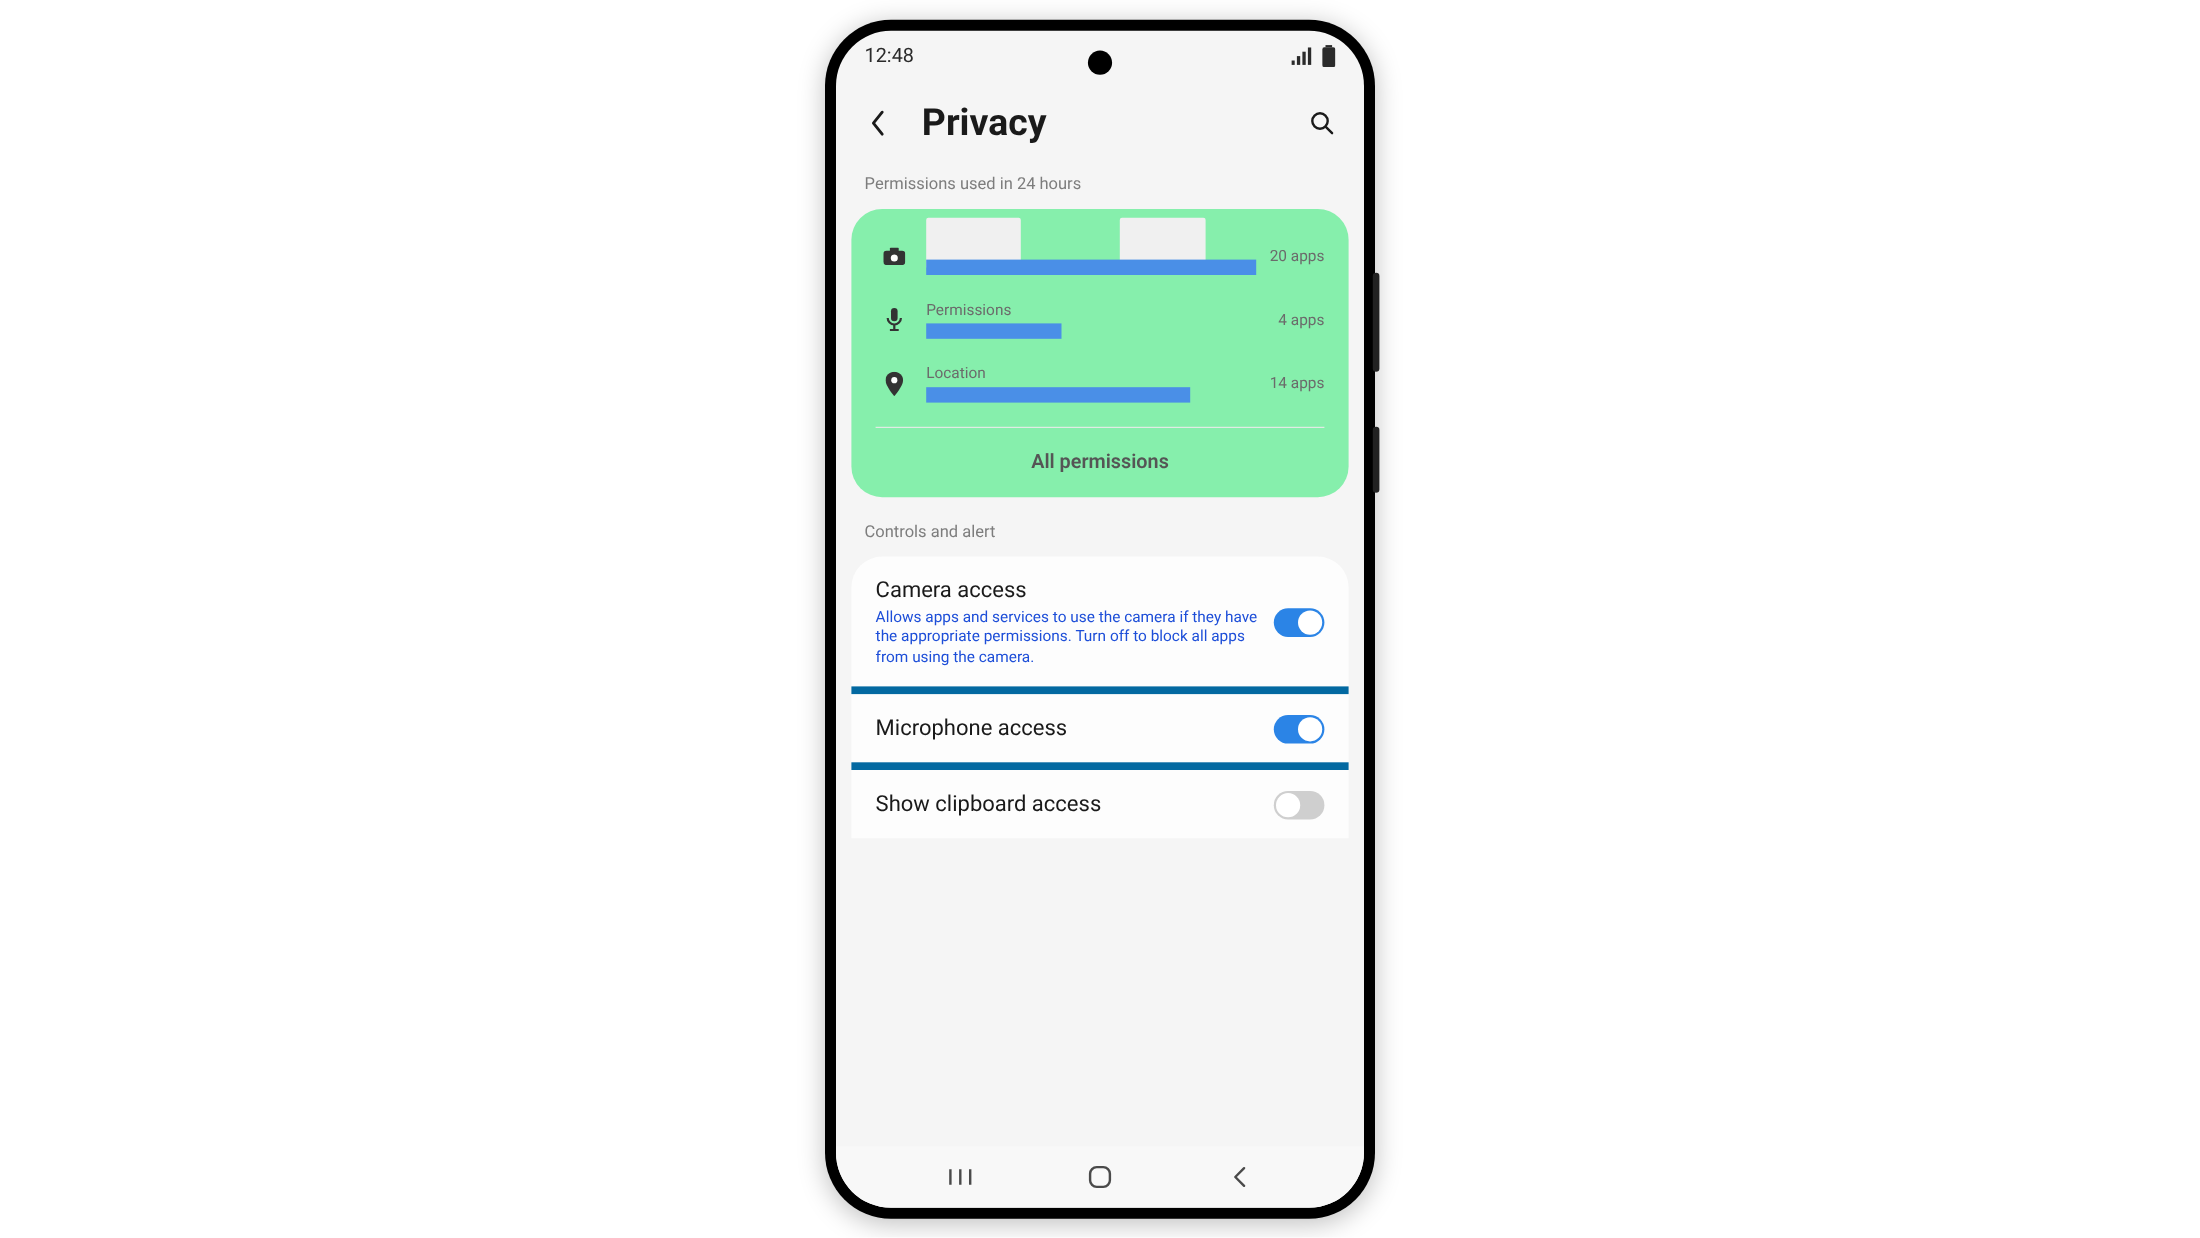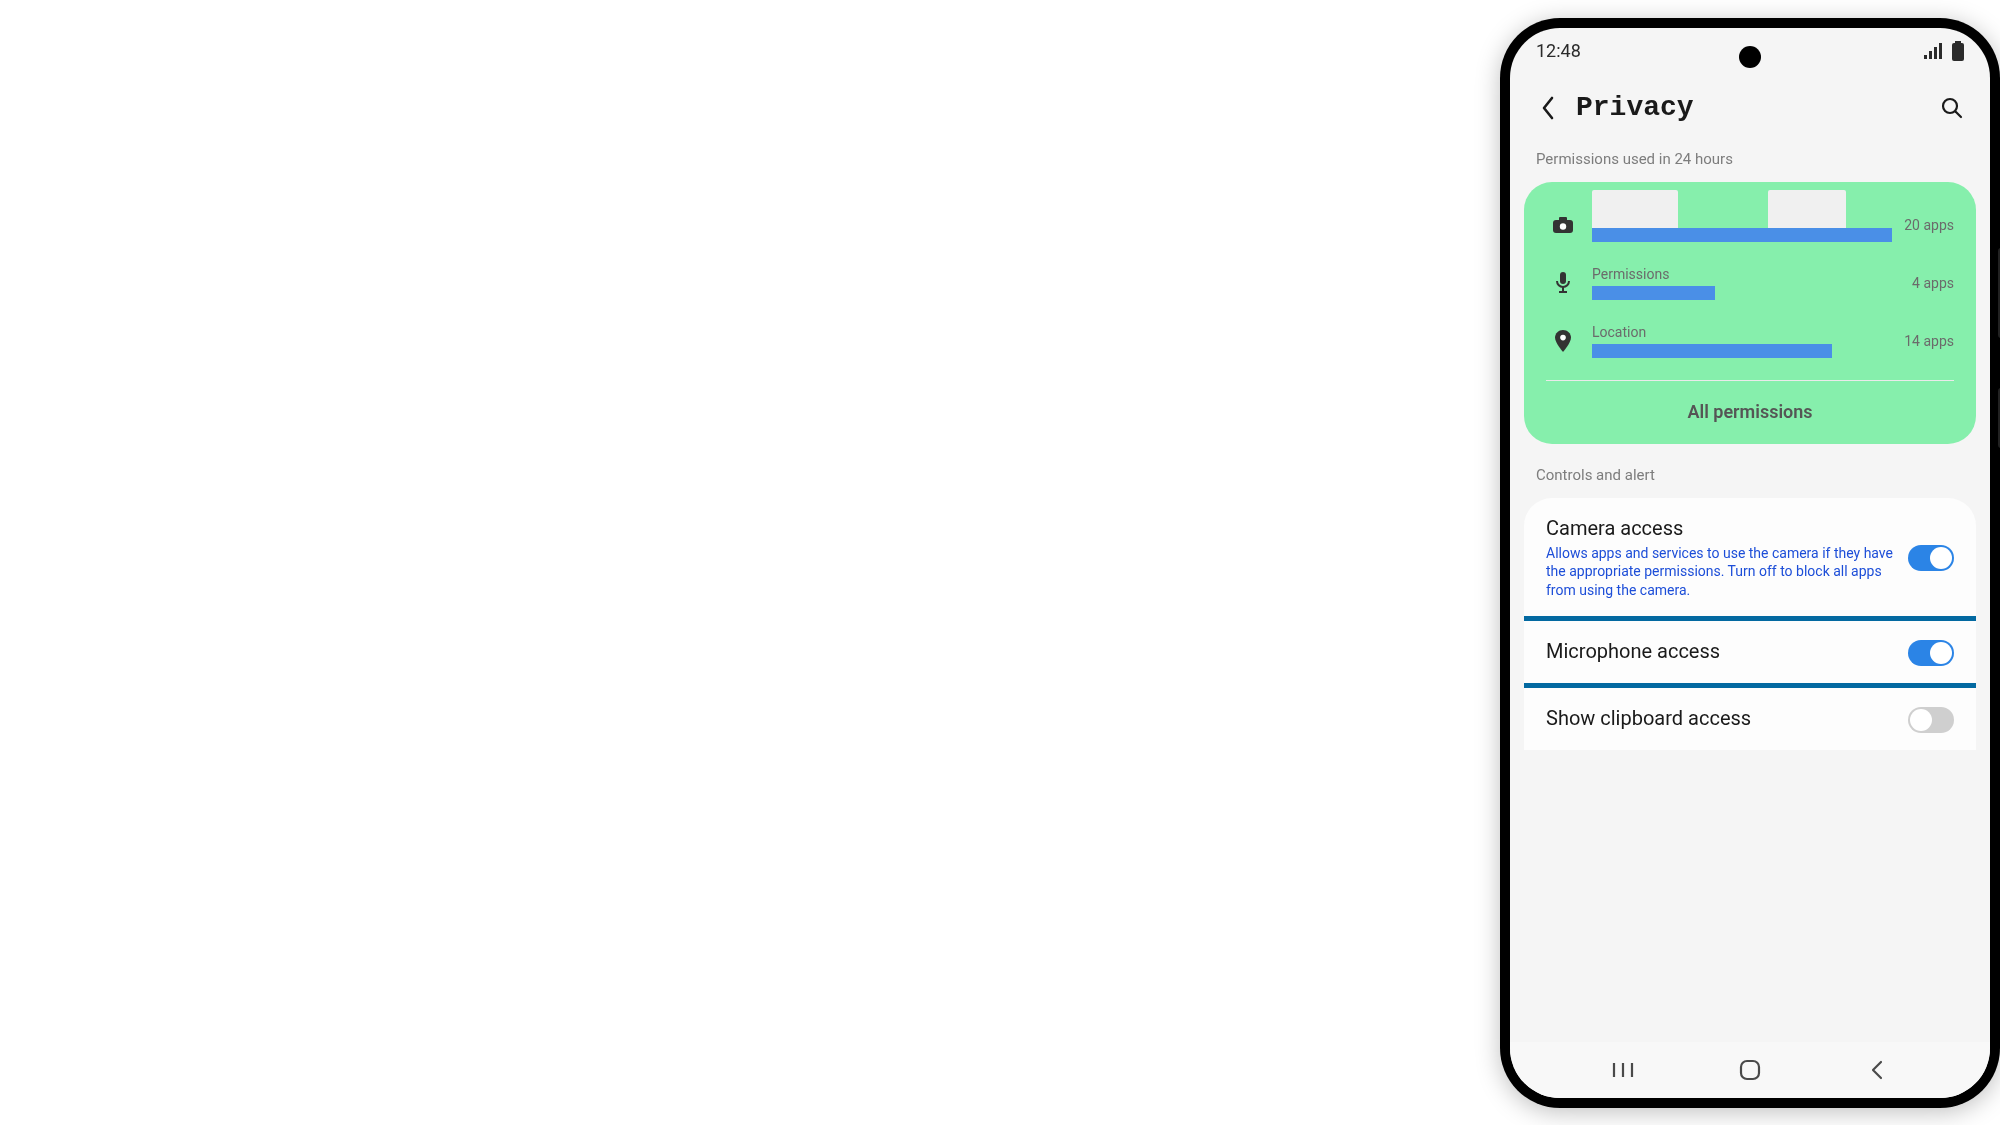--- a/index.html
+++ b/index.html
@@ -1,17 +1,17 @@
 <!DOCTYPE html>
 <html><head>
 <meta charset="utf-8">
 <style>
   * { margin: 0; padding: 0; box-sizing: border-box; -webkit-font-smoothing: antialiased; }
   html, body { width: 2000px; height: 1125px; background: #ffffff; font-family: -apple-system, "Segoe UI", Roboto, Arial, sans-serif; }
-  .stage { width: 2000px; height: 1125px; display: flex; align-items: center; justify-content: flex-end; }
+  .stage { width: 2000px; height: 1125px; display: flex; align-items: center; justify-content: center; }
 
   
   .phone {
     position: relative;
     width: 500px;
     height: 1090px;
     background: #000;
     border-radius: 60px;
     padding: 10px;
     box-shadow: 0 4px 24px rgba(0,0,0,0.25);
@@ -51,21 +51,21 @@
   .status-right { display: flex; align-items: center; gap: 8px; }
   .signal-icon svg, .battery-icon svg { display: block; }
 
   
   .header {
     display: flex;
     align-items: center;
     padding: 18px 22px 22px 22px;
   }
   .back-btn { width: 32px; height: 32px; display: flex; align-items: center; justify-content: center; cursor: pointer; }
-  .title { font-size: 28px; font-weight: 700; color: #1a1a1a; margin-left: 12px; font-family: Liberation Mono, monospace; }
+  .title { font-size: 34px; font-weight: 700; color: #1a1a1a; margin-left: 24px; }
   .spacer { flex: 1; }
   .search-btn { width: 32px; height: 32px; display: flex; align-items: center; justify-content: center; cursor: pointer; }
 
   .content { padding: 0 0 0 0; height: calc(100% - 46px - 76px - 56px); overflow: hidden; }
 
   .section-label {
     font-size: 15px;
     color: #7d7d7d;
     padding: 4px 26px 14px 26px;
   }
@@ -123,21 +123,21 @@
 
   .controls-card {
     background: #fdfdfd;
     border-radius: 28px 28px 0 0;
     margin: 0 14px 0 14px;
     padding: 0;
   }
   .control-row {
     display: flex;
     padding: 18px 22px 16px 22px;
-    border-bottom: 5px solid #0369a1;
+    border-bottom: 7px solid #0369a1;
     cursor: pointer;
   }
   .control-row:last-child { border-bottom: none; }
   .control-text { flex: 1; padding-right: 14px; }
   .control-title { font-size: 20px; color: #1a1a1a; margin-bottom: 4px; }
   .control-desc { font-size: 14px; color: #1d4ed8; line-height: 1.35; }
   .switch {
     align-self: center;
     width: 46px; height: 26px;
     border-radius: 14px;

